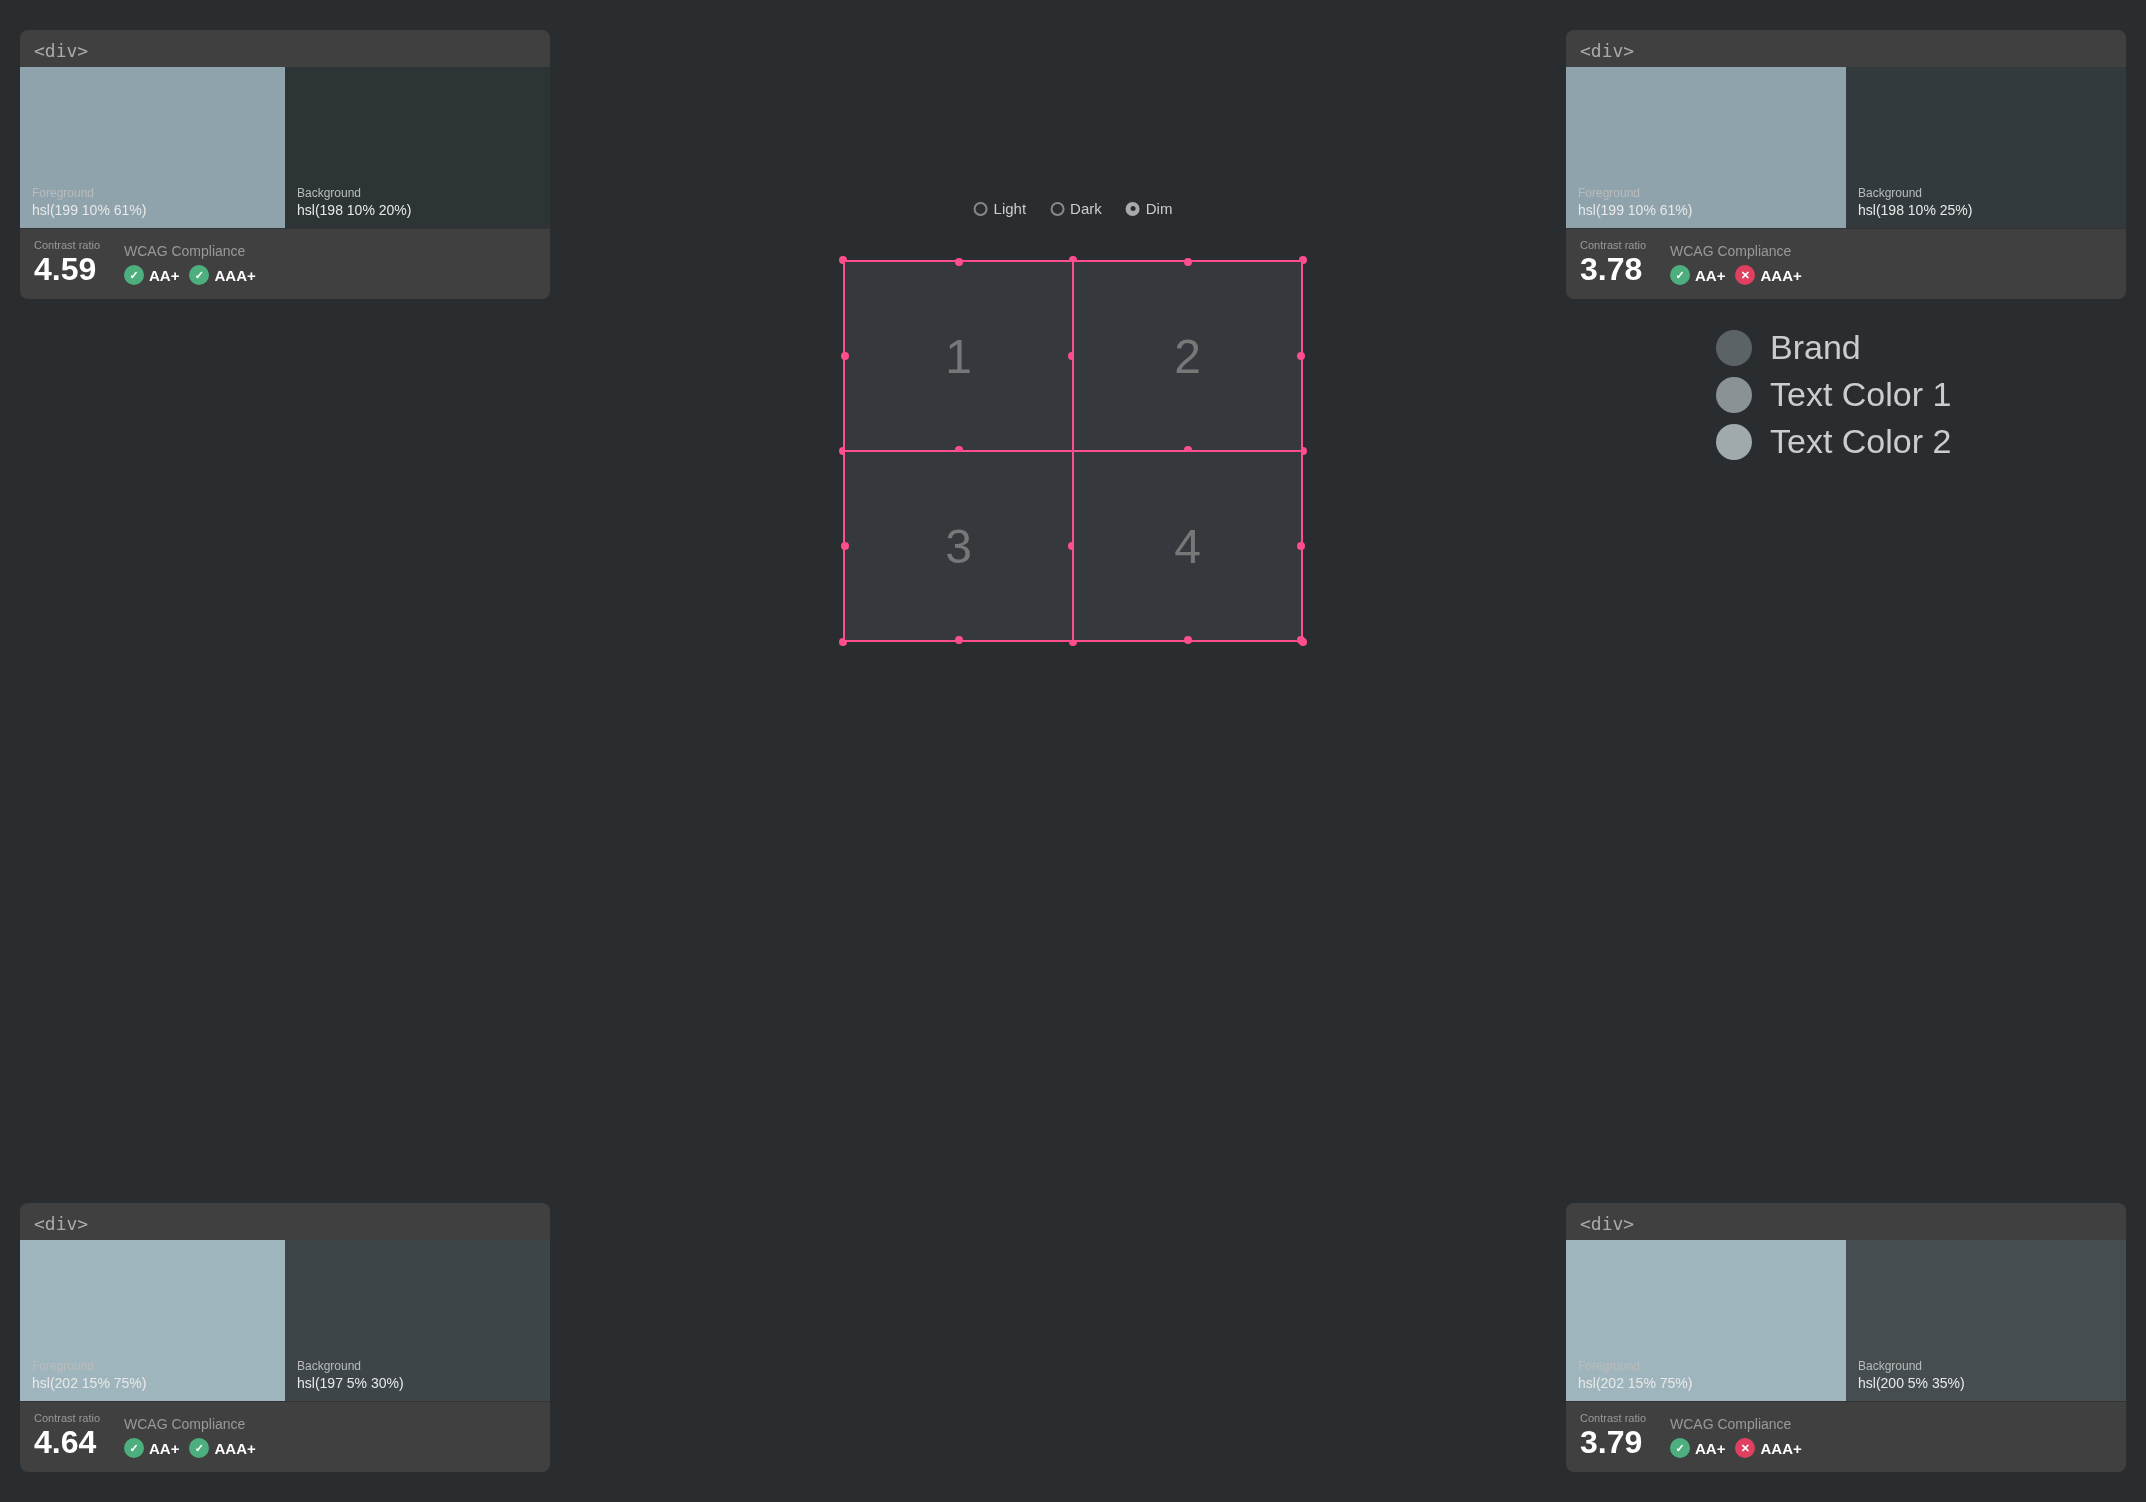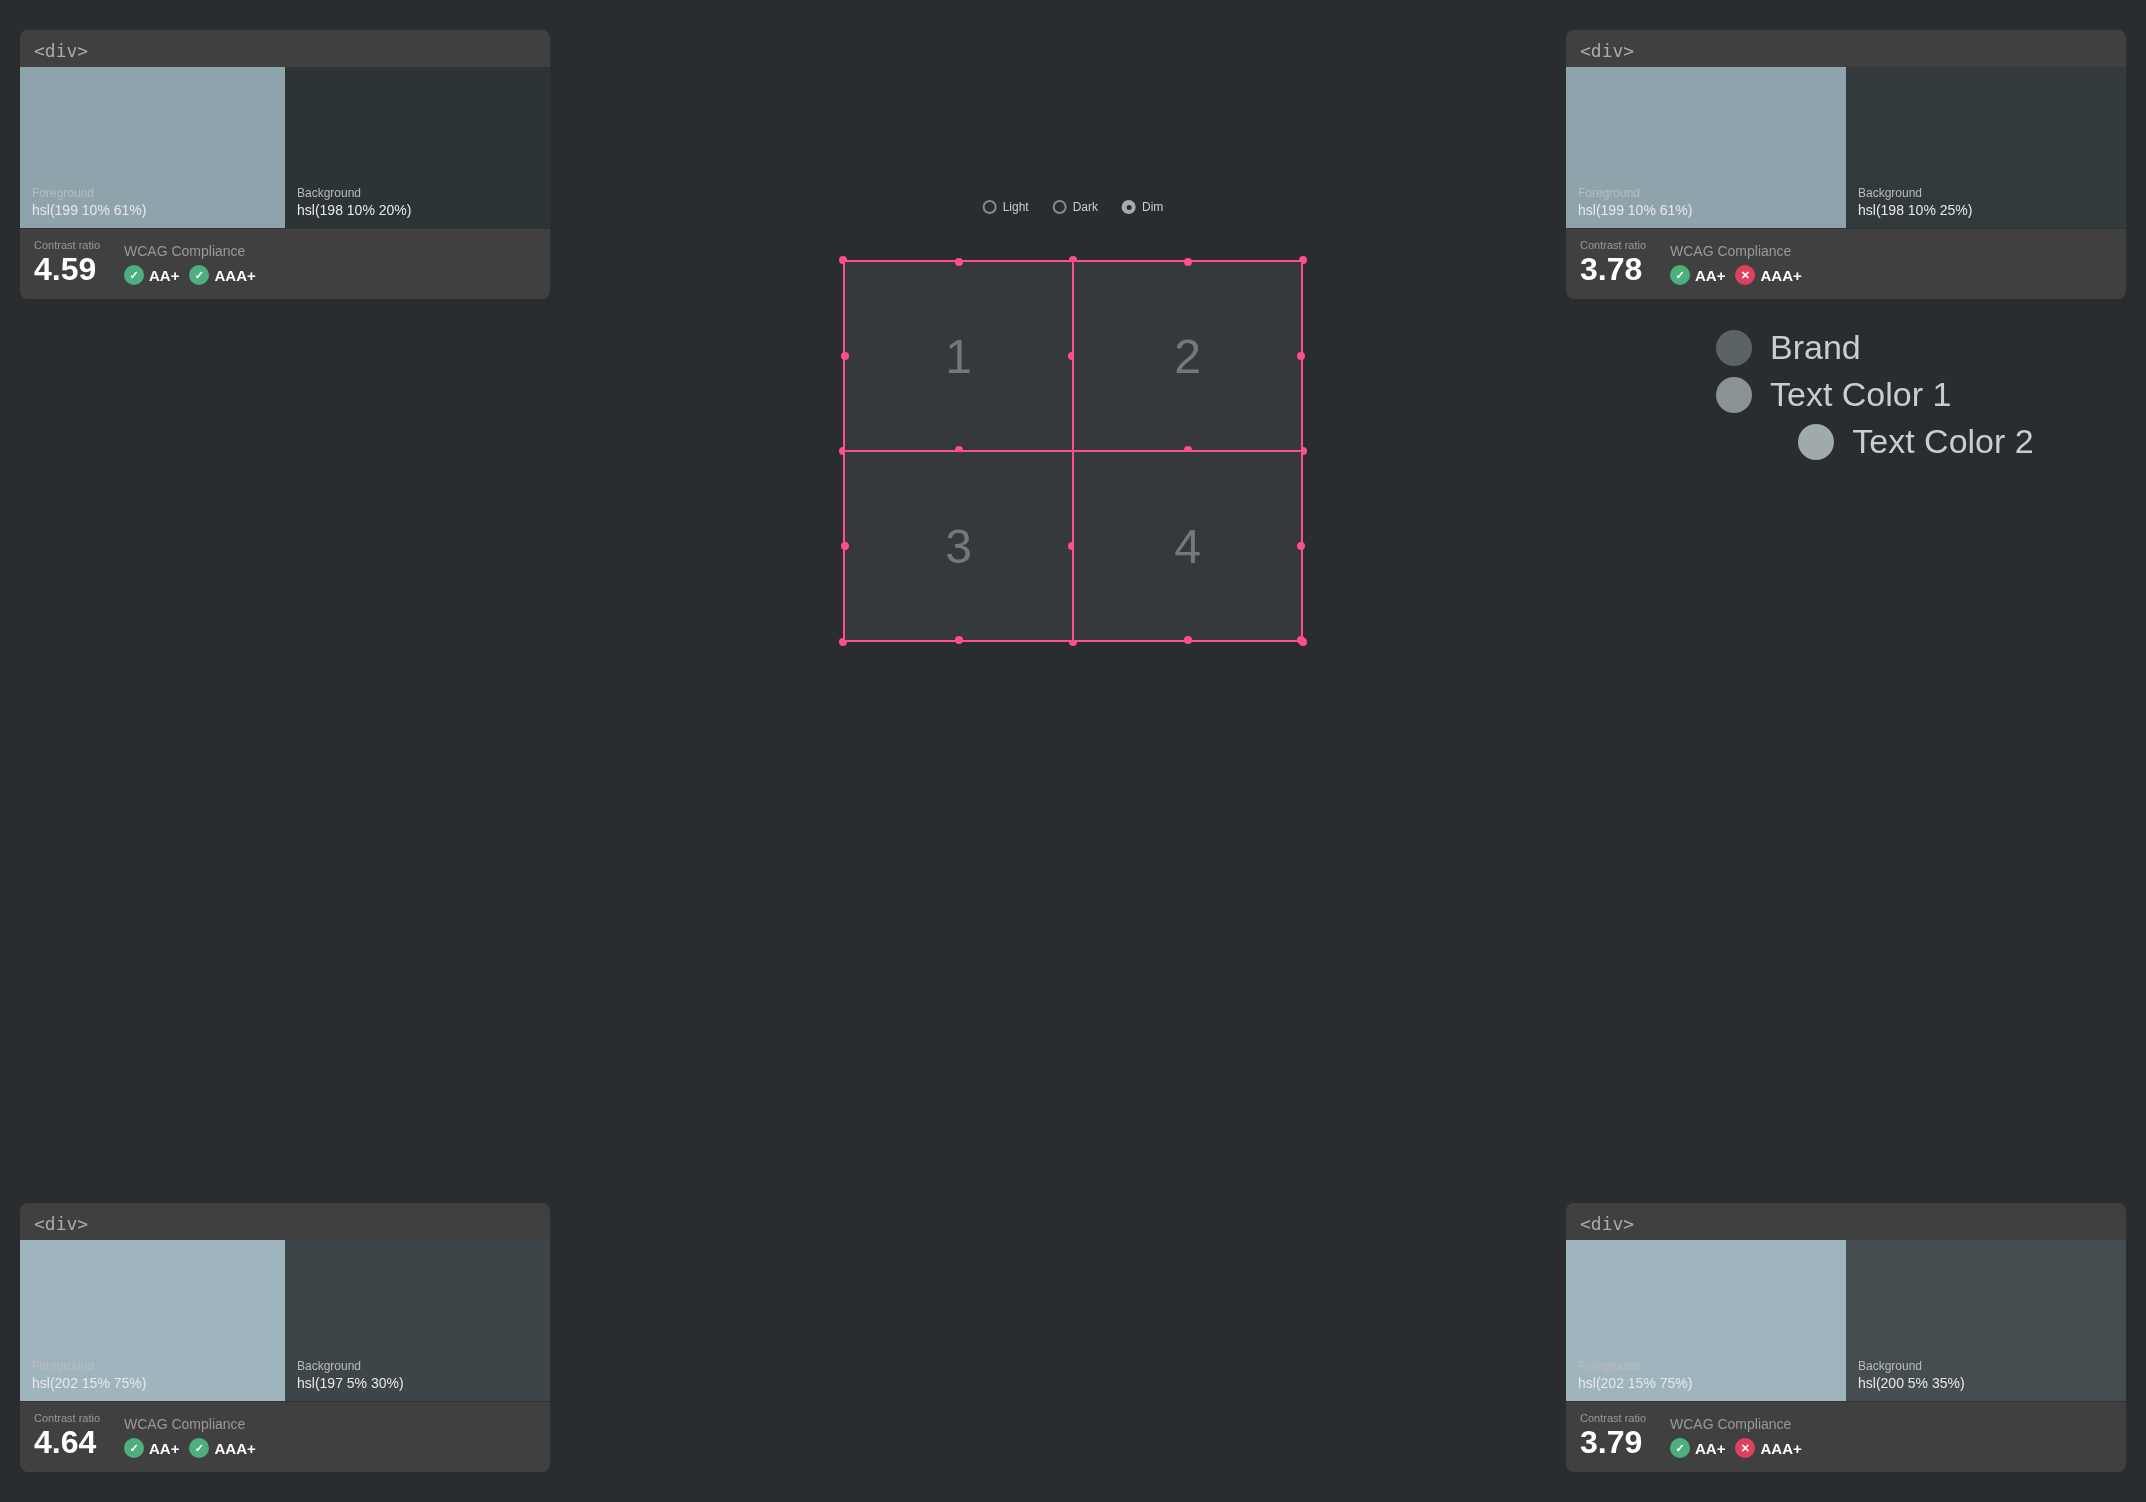--- a/index.html
+++ b/index.html
@@ -157,21 +157,21 @@
       gap: 24px;
       align-items: center;
       z-index: 10;
     }
 
     .radio-item {
       display: flex;
       align-items: center;
       gap: 6px;
       cursor: pointer;
-      font-size: 12px;
+      font-size: 15px;
       color: #ccc;
     }
 
     .radio-circle {
       width: 14px;
       height: 14px;
       border-radius: 50%;
       border: 2px solid #888;
       background: transparent;
       display: flex;
@@ -456,21 +456,21 @@
 
 <div style="position:absolute;top:328px;right:30px;width:400px;">
   <div class="legend-item">
     <div class="legend-dot" style="background:#5c6366;width:36px;height:36px;"></div>
     <div style="font-size:34px;color:#ccc;">Brand</div>
   </div>
   <div class="legend-item" style="margin-top:8px;">
     <div class="legend-dot" style="background:#8a9296;width:36px;height:36px;"></div>
     <div style="font-size:34px;color:#ccc;">Text Color 1</div>
   </div>
-  <div class="legend-item" style="justify-content:center;">
+  <div class="legend-item" style="">
     <div class="legend-dot" style="background:#a0aaad;width:36px;height:36px;"></div>
     <div style="font-size:34px;color:#ccc;">Text Color 2</div>
   </div>
   <div style="font-size:16px;color:#999;line-height:1.6;margin-top:22px;">
     <p></p>
     <p style="margin-top:16px;"></p>
   </div>
 </div>
 
 </body></html>

